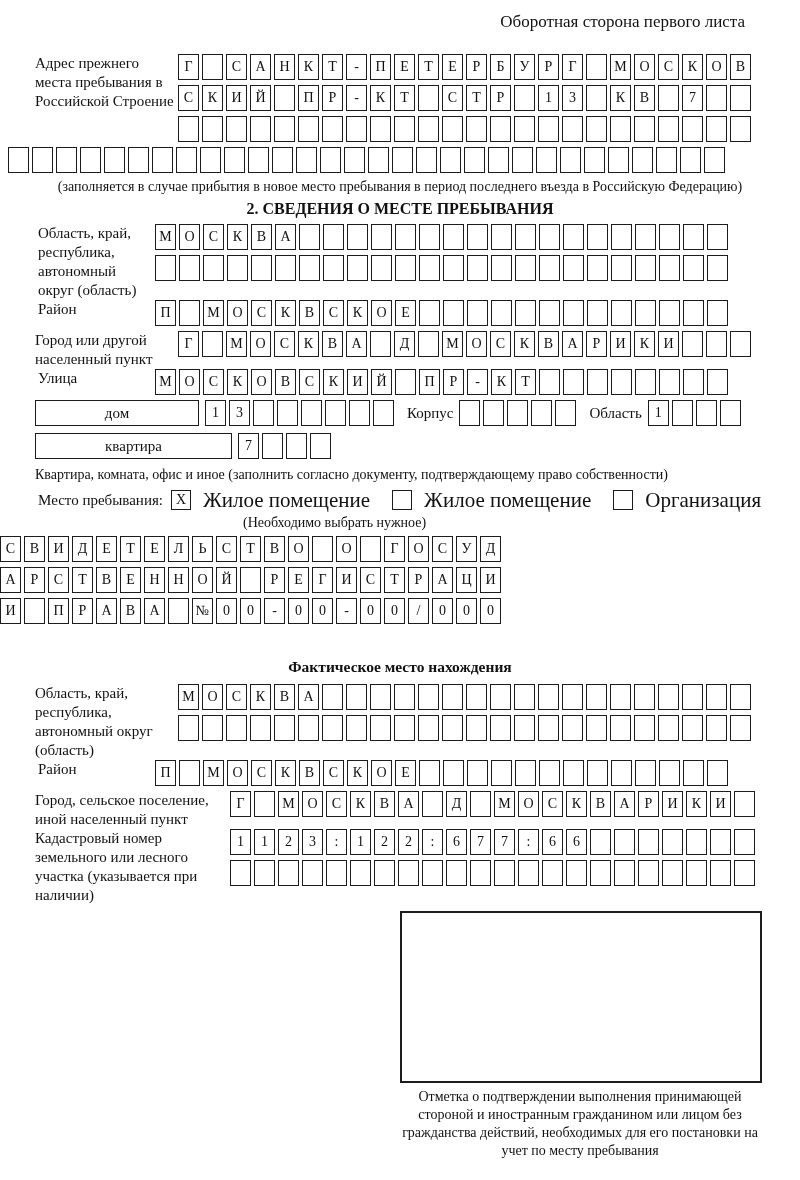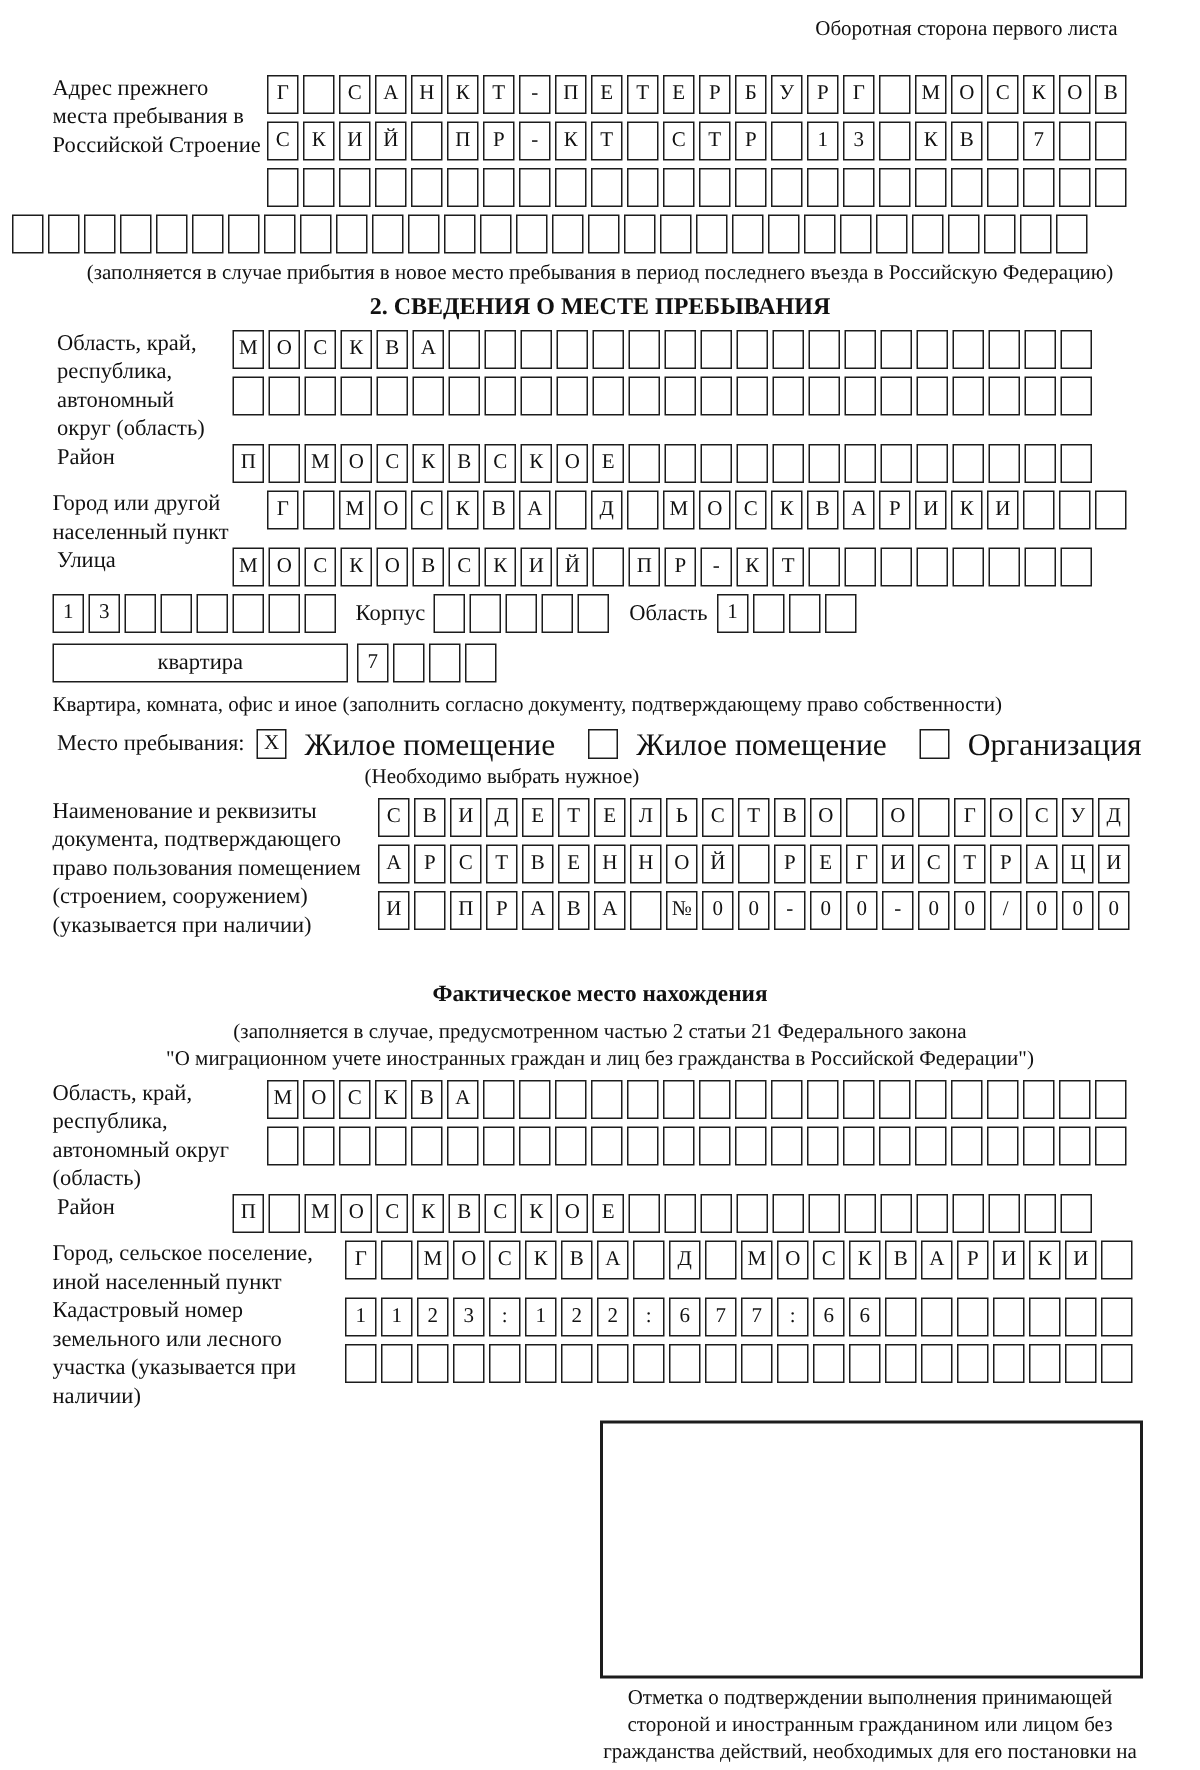--- a/index.html
+++ b/index.html
@@ -4,21 +4,21 @@
 <style>
   * { margin:0; padding:0; box-sizing:content-box; }
   html,body { background:#ffffff; }
   body {
     width:800px; height:1180px;
     font-family:"Liberation Serif","DejaVu Serif",serif;
     color:#111; overflow:hidden;
   }
   .page { position:relative; width:800px; height:1180px; padding-top:12px; }
 
-  .corner { text-align:right; padding-right:55px; font-size:14px; margin-bottom:22px; }
+  .corner { text-align:right; padding-right:55px; font-size:17px; margin-bottom:22px; }
 
   .fieldblock { display:flex; align-items:flex-start; }
   .label { font-size:15px; line-height:19px; flex:none; }
   .w140 { margin-left:35px; width:143px; }
   .w117 { margin-left:38px; width:117px; }
   .w143 { margin-left:35px; width:143px; }
   .w210 { margin-left:35px; width:217px; }
   .w195 { margin-left:35px; width:195px; }
   .rows { flex:none; }
 
@@ -107,20 +107,21 @@
     <div class="label w143">Город или другой населенный пункт</div>
     <div class="cellrow"><span class="cell">Г</span><span class="cell"></span><span class="cell">М</span><span class="cell">О</span><span class="cell">С</span><span class="cell">К</span><span class="cell">В</span><span class="cell">А</span><span class="cell"></span><span class="cell">Д</span><span class="cell"></span><span class="cell">М</span><span class="cell">О</span><span class="cell">С</span><span class="cell">К</span><span class="cell">В</span><span class="cell">А</span><span class="cell">Р</span><span class="cell">И</span><span class="cell">К</span><span class="cell">И</span><span class="cell"></span><span class="cell"></span><span class="cell"></span></div>
   </div>
 
   <div class="fieldblock">
     <div class="label w117">Улица</div>
     <div class="cellrow"><span class="cell">М</span><span class="cell">О</span><span class="cell">С</span><span class="cell">К</span><span class="cell">О</span><span class="cell">В</span><span class="cell">С</span><span class="cell">К</span><span class="cell">И</span><span class="cell">Й</span><span class="cell"></span><span class="cell">П</span><span class="cell">Р</span><span class="cell">-</span><span class="cell">К</span><span class="cell">Т</span><span class="cell"></span><span class="cell"></span><span class="cell"></span><span class="cell"></span><span class="cell"></span><span class="cell"></span><span class="cell"></span><span class="cell"></span></div>
   </div>
 
   <div class="houserow">
+    <div class="labelbox dom">дом</div>
     <div class="cellrow"><span class="cell">1</span><span class="cell">3</span><span class="cell"></span><span class="cell"></span><span class="cell"></span><span class="cell"></span><span class="cell"></span><span class="cell"></span></div>
     <div class="inline-label">Корпус</div>
     <div class="cellrow"><span class="cell"></span><span class="cell"></span><span class="cell"></span><span class="cell"></span><span class="cell"></span></div>
     <div class="inline-label">Область</div>
     <div class="cellrow"><span class="cell">1</span><span class="cell"></span><span class="cell"></span><span class="cell"></span></div>
   </div>
 
   <div class="aptrow">
     <div class="labelbox kv">квартира</div>
     <div class="cellrow"><span class="cell">7</span><span class="cell"></span><span class="cell"></span><span class="cell"></span></div>
@@ -132,33 +133,28 @@
     <span class="checkbox">X</span>
     <span class="opt-label">Жилое помещение</span>
     <span class="checkbox"></span>
     <span class="opt-label">Жилое помещение</span>
     <span class="checkbox"></span>
     <span class="opt-label">Организация</span>
   </div>
   <div class="note choose-note">(Необходимо выбрать нужное)</div>
 
   <div class="fieldblock docblock">
-    <div class="label w210">Наименование и реквизиты документа, подтверждающего право пользования помещением (строением, сооружением) (указывается при наличии)</div>
     <div class="rows">
       <div class="cellrow"><span class="cell">С</span><span class="cell">В</span><span class="cell">И</span><span class="cell">Д</span><span class="cell">Е</span><span class="cell">Т</span><span class="cell">Е</span><span class="cell">Л</span><span class="cell">Ь</span><span class="cell">С</span><span class="cell">Т</span><span class="cell">В</span><span class="cell">О</span><span class="cell"></span><span class="cell">О</span><span class="cell"></span><span class="cell">Г</span><span class="cell">О</span><span class="cell">С</span><span class="cell">У</span><span class="cell">Д</span></div>
       <div class="cellrow"><span class="cell">А</span><span class="cell">Р</span><span class="cell">С</span><span class="cell">Т</span><span class="cell">В</span><span class="cell">Е</span><span class="cell">Н</span><span class="cell">Н</span><span class="cell">О</span><span class="cell">Й</span><span class="cell"></span><span class="cell">Р</span><span class="cell">Е</span><span class="cell">Г</span><span class="cell">И</span><span class="cell">С</span><span class="cell">Т</span><span class="cell">Р</span><span class="cell">А</span><span class="cell">Ц</span><span class="cell">И</span></div>
       <div class="cellrow"><span class="cell">И</span><span class="cell"></span><span class="cell">П</span><span class="cell">Р</span><span class="cell">А</span><span class="cell">В</span><span class="cell">А</span><span class="cell"></span><span class="cell">№</span><span class="cell">0</span><span class="cell">0</span><span class="cell">-</span><span class="cell">0</span><span class="cell">0</span><span class="cell">-</span><span class="cell">0</span><span class="cell">0</span><span class="cell">/</span><span class="cell">0</span><span class="cell">0</span><span class="cell">0</span></div>
     </div>
   </div>
 
   <div class="subtitle">Фактическое место нахождения</div>
-  <div class="factnotes">
-    <div class="note center">(заполняется в случае, предусмотренном частью 2 статьи 21 Федерального закона</div>
-    <div class="note center">"О миграционном учете иностранных граждан и лиц без гражданства в Российской Федерации")</div>
-  </div>
 
   <div class="fieldblock">
     <div class="label w140">Область, край, республика, автономный округ (область)</div>
     <div class="rows">
       <div class="cellrow"><span class="cell">М</span><span class="cell">О</span><span class="cell">С</span><span class="cell">К</span><span class="cell">В</span><span class="cell">А</span><span class="cell"></span><span class="cell"></span><span class="cell"></span><span class="cell"></span><span class="cell"></span><span class="cell"></span><span class="cell"></span><span class="cell"></span><span class="cell"></span><span class="cell"></span><span class="cell"></span><span class="cell"></span><span class="cell"></span><span class="cell"></span><span class="cell"></span><span class="cell"></span><span class="cell"></span><span class="cell"></span></div>
       <div class="cellrow"><span class="cell"></span><span class="cell"></span><span class="cell"></span><span class="cell"></span><span class="cell"></span><span class="cell"></span><span class="cell"></span><span class="cell"></span><span class="cell"></span><span class="cell"></span><span class="cell"></span><span class="cell"></span><span class="cell"></span><span class="cell"></span><span class="cell"></span><span class="cell"></span><span class="cell"></span><span class="cell"></span><span class="cell"></span><span class="cell"></span><span class="cell"></span><span class="cell"></span><span class="cell"></span><span class="cell"></span></div>
     </div>
   </div>
 
   <div class="fieldblock">

